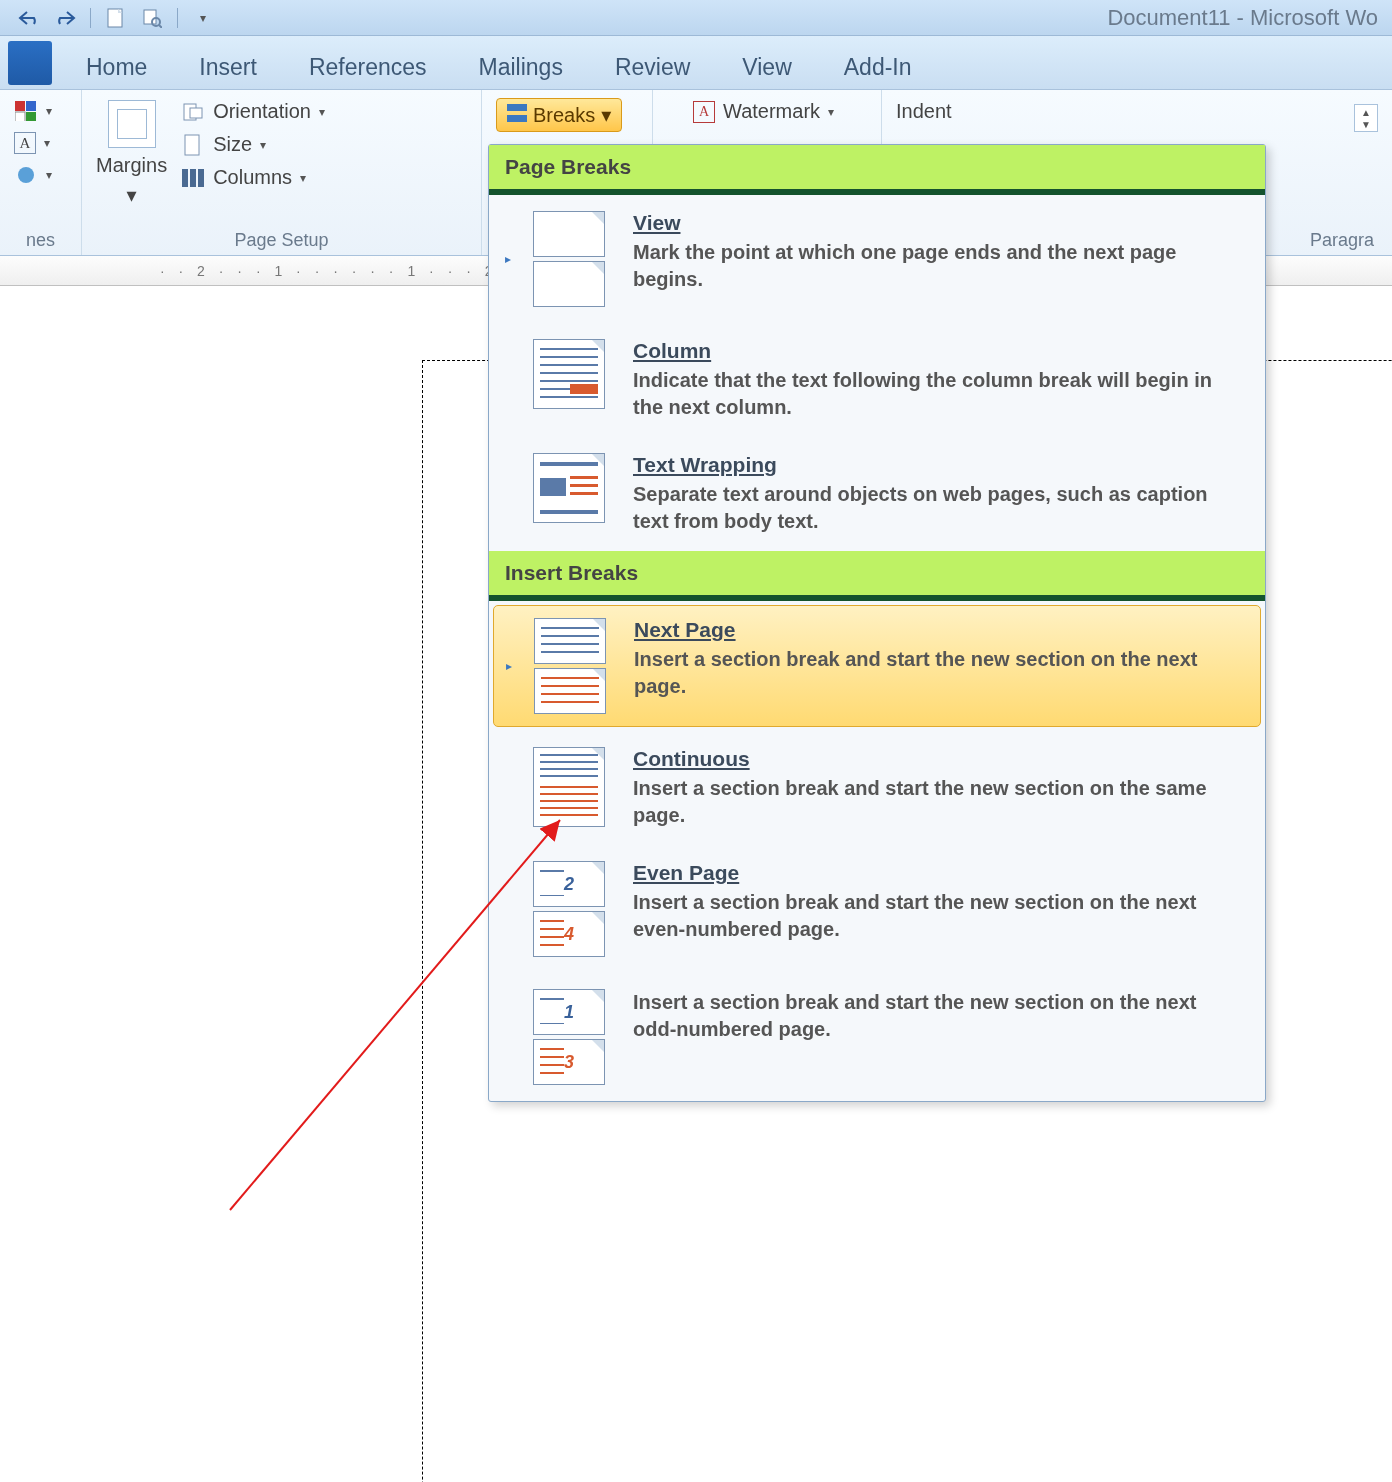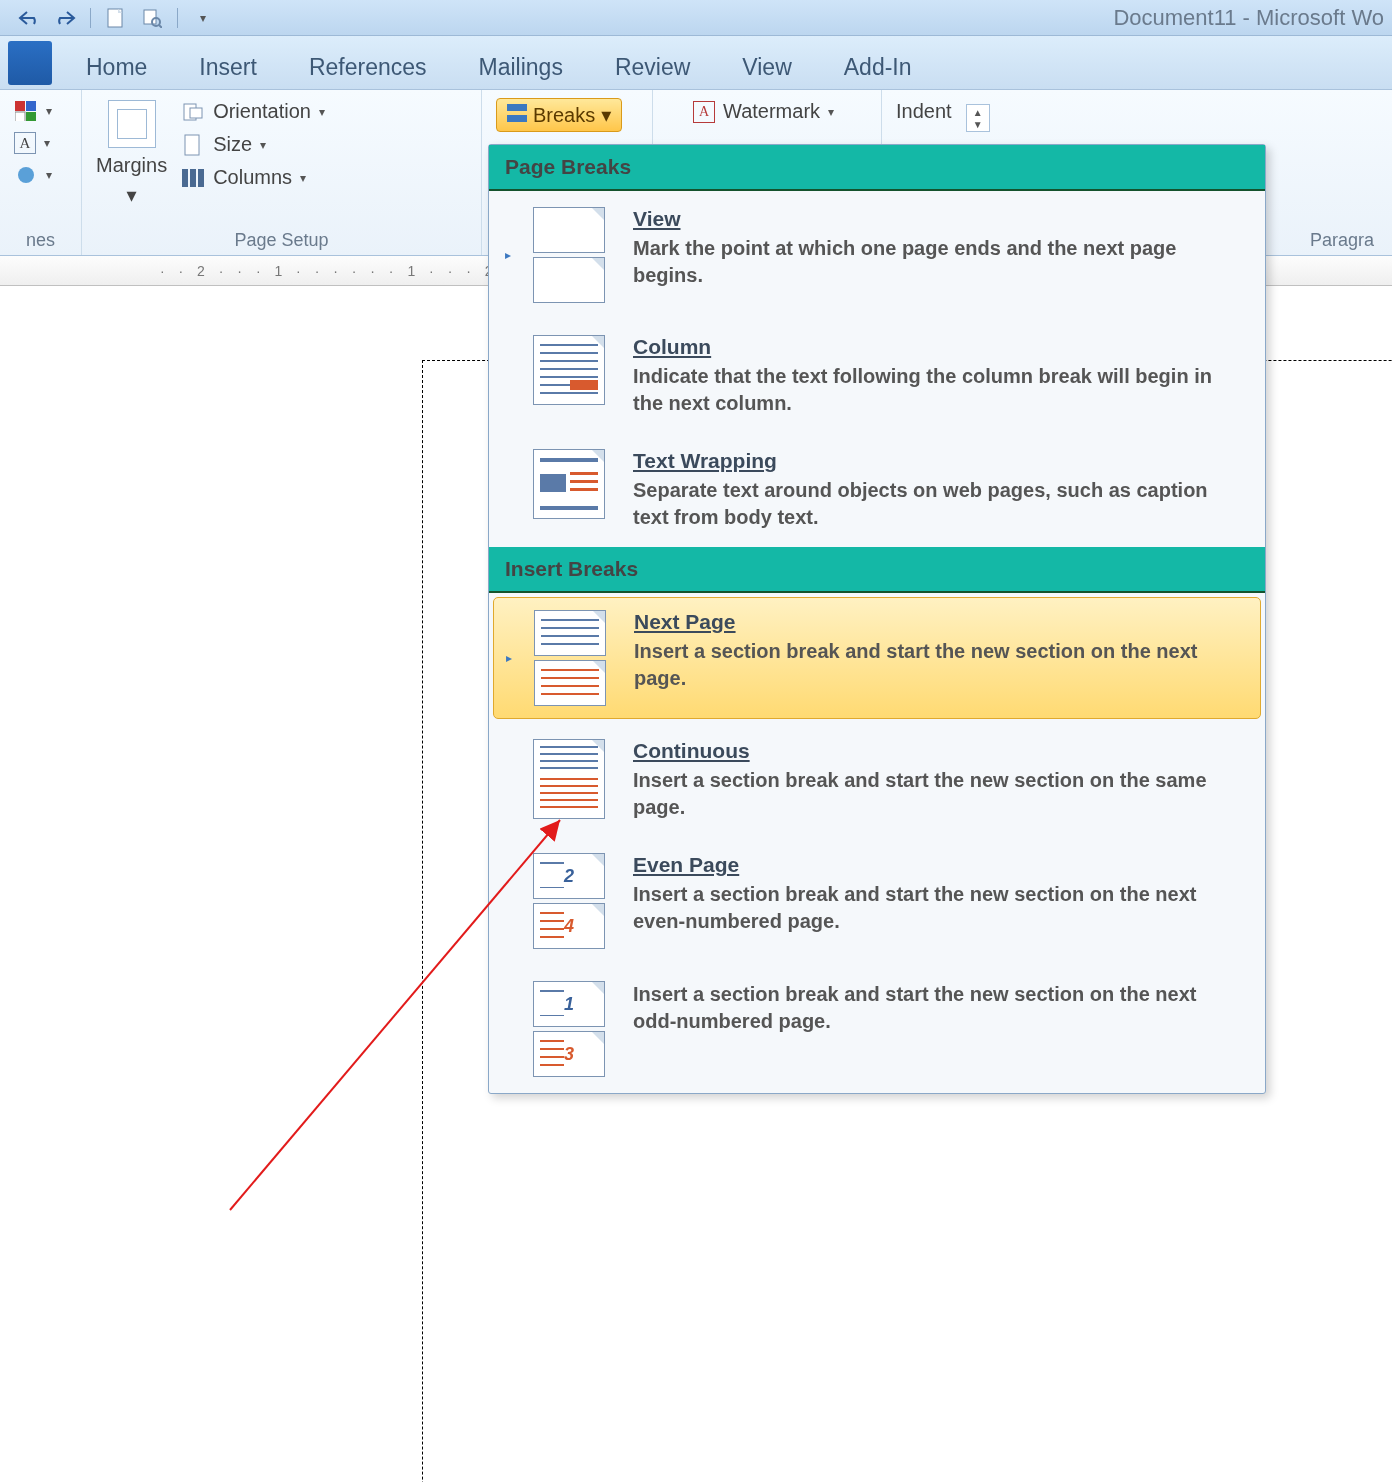--- a/index.html
+++ b/index.html
@@ -30,21 +30,21 @@
     padding-left: 18px;
   }
   .qat .ico {
     width: 22px; height: 22px;
     display: flex; align-items: center; justify-content: center;
     color: #2a5a9b;
   }
   .qat .sep { width:1px; height:20px; background:#8aa8c8; }
   .doc-title {
     margin-left: auto;
-    padding-right: 8px;
+    padding-right: 14px;
     font-size: 22px;
     color: #6a7a8c;
     white-space: nowrap;
   }
 
   
   .tabs {
     height: 54px;
     background: linear-gradient(#dcedfb, #c9def2);
     display: flex;
@@ -161,22 +161,22 @@
     width:778px;
     background:#f5f8fb;
     border:1px solid #8aa8c8;
     border-radius:3px;
     box-shadow: 4px 4px 10px rgba(0,0,0,.18);
     z-index:50;
   }
   .menu-head {
     padding:10px 16px;
     font-size:21px; font-weight:bold; color:#444;
-    border-bottom:2px solid #14532d;
-    background:#14b8a6;
+    border-bottom:6px solid #14532d;
+    background:#bef264;
   }
   .menu-item {
     display:flex; align-items:flex-start; gap:20px;
     padding:16px 20px 16px 14px;
     position:relative;
   }
   .menu-item .indicator {
     width:10px; display:flex; align-items:center; justify-content:center;
     align-self:center;
     color:#3c78c0; font-size:12px;
@@ -383,21 +383,21 @@
       <span class="rbtn">
           <span class="ric" style="border:1px solid #b63a3a;color:#b63a3a;font-family:serif;font-size:14px;width:22px;justify-content:center;">A</span>
           <span>Watermark</span> 
           <span class="dd">▾</span>
         </span>
     </div>
     <div class="group-label">&nbsp;</div>
   </div>
 
   <div class="group" style="border-right:none;flex:1;">
-    <div class="group-body" style="width:100%;">
+    <div class="group-body" style="justify-content:space-between;width:100%;">
       <span class="rbtn">
           <span>Indent</span>
         </span>
       <div class="spinner">
         <div class="arrow">▲</div>
         <div class="arrow">▼</div>
       </div>
     </div>
     <div class="group-label" style="text-align:right;padding-right:4px;">Paragra</div>
   </div>

